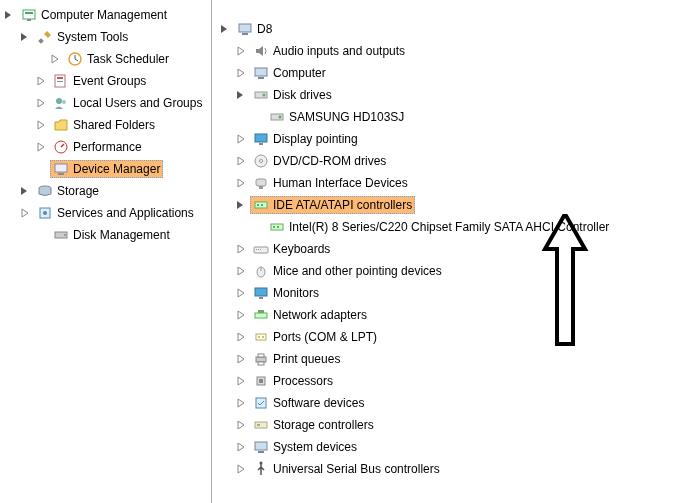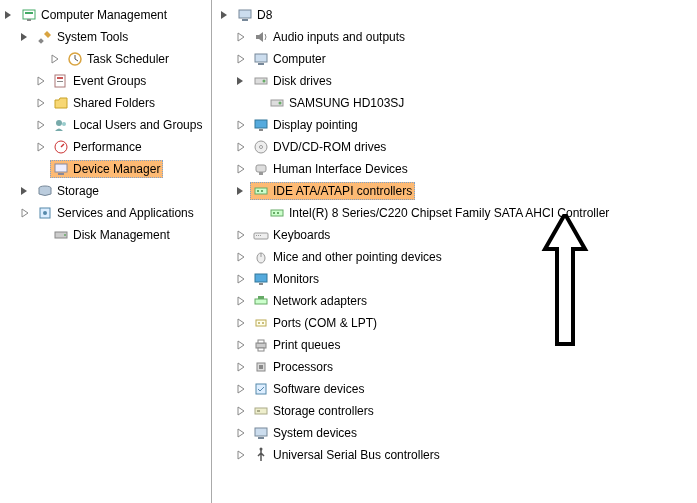--- a/index.html
+++ b/index.html
@@ -25,20 +25,21 @@
     padding: 4px 0;
     overflow: hidden;
     white-space: nowrap;
     text-align: right;
   }
   .right-pane {
     flex: 1;
     padding: 4px 0;
     overflow: hidden;
     white-space: nowrap;
+    margin-top: 14px;
   }
   .tree-item {
     display: flex;
     align-items: center;
     height: 22px;
     padding-right: 4px;
     cursor: default;
     user-select: none;
   }
   .tree-item.selected .label-wrap {
@@ -157,42 +158,42 @@
 
     <div class="tree-item" style="padding-left:34px">
       <span class="expander">
         <svg width="10" height="10">
             <path d="M2 1 L8 5 L2 9 Z" fill="none" stroke="#888"></path>
           </svg>
       </span>
       <span class="label-wrap">
         <span class="icon">
           <svg width="16" height="16">
-              <path d="M2 5 L6 5 L7 3 L14 3 L14 13 L2 13 Z" fill="#f7d774" stroke="#c9a227"></path>
-            </svg>
-        </span>
-        <span class="label">Shared Folders</span>
-      </span>
-    </div>
-
-    <div class="tree-item" style="padding-left:34px">
-      <span class="expander">
-        <svg width="10" height="10">
-            <path d="M2 1 L8 5 L2 9 Z" fill="none" stroke="#888"></path>
-          </svg>
-      </span>
-      <span class="label-wrap">
-        <span class="icon">
-          <svg width="16" height="16">
               <circle cx="6" cy="6" r="3" fill="#7aa"></circle>
               <path d="M2 14 Q6 9 10 14 Z" fill="#7aa"></path>
               <circle cx="11" cy="7" r="2" fill="#9cc"></circle>
             </svg>
         </span>
         <span class="label">Local Users and Groups</span>
+      </span>
+    </div>
+
+    <div class="tree-item" style="padding-left:34px">
+      <span class="expander">
+        <svg width="10" height="10">
+            <path d="M2 1 L8 5 L2 9 Z" fill="none" stroke="#888"></path>
+          </svg>
+      </span>
+      <span class="label-wrap">
+        <span class="icon">
+          <svg width="16" height="16">
+              <path d="M2 5 L6 5 L7 3 L14 3 L14 13 L2 13 Z" fill="#f7d774" stroke="#c9a227"></path>
+            </svg>
+        </span>
+        <span class="label">Shared Folders</span>
       </span>
     </div>
 
     <div class="tree-item" style="padding-left:34px">
       <span class="expander">
         <svg width="10" height="10">
             <path d="M2 1 L8 5 L2 9 Z" fill="none" stroke="#888"></path>
           </svg>
       </span>
       <span class="label-wrap">

